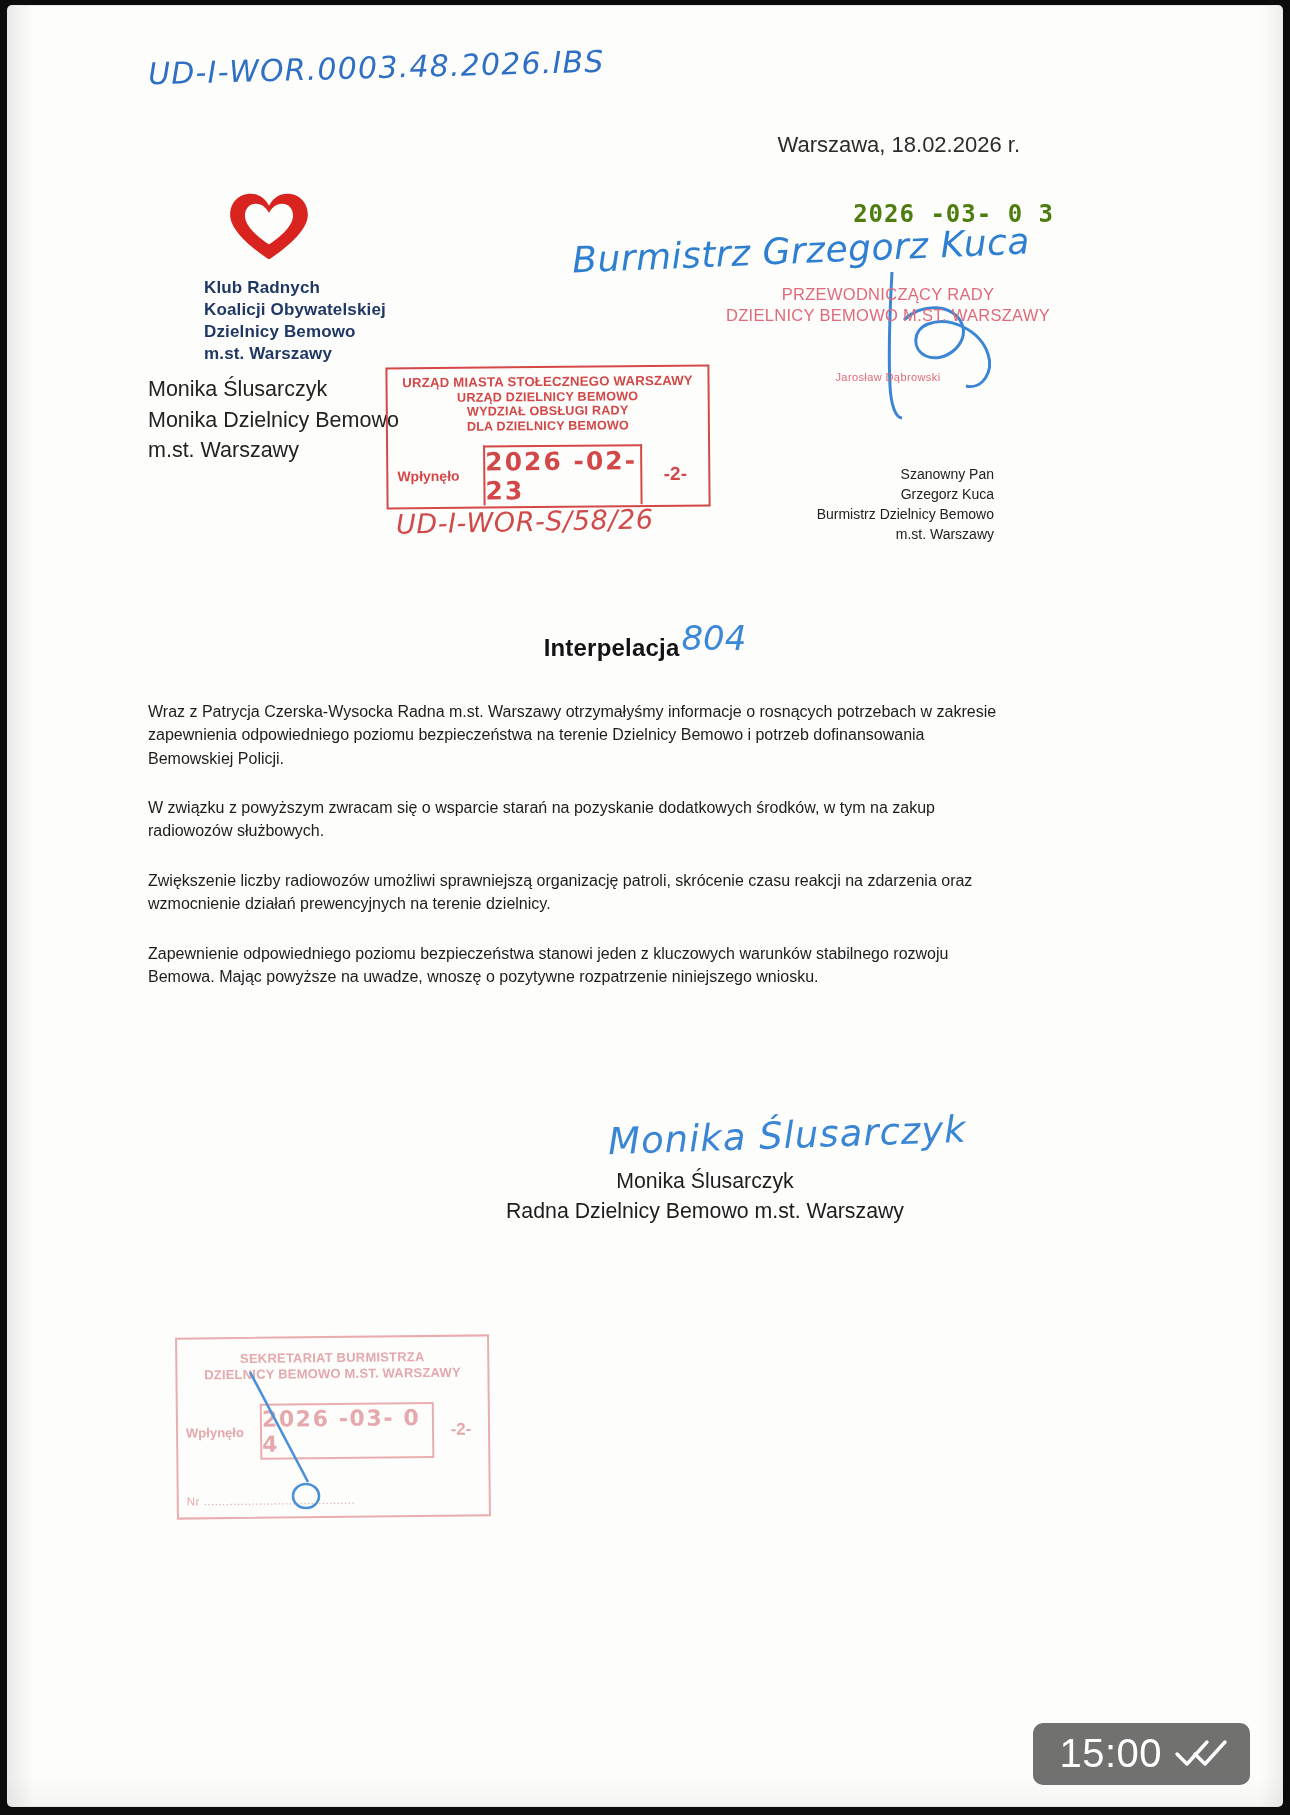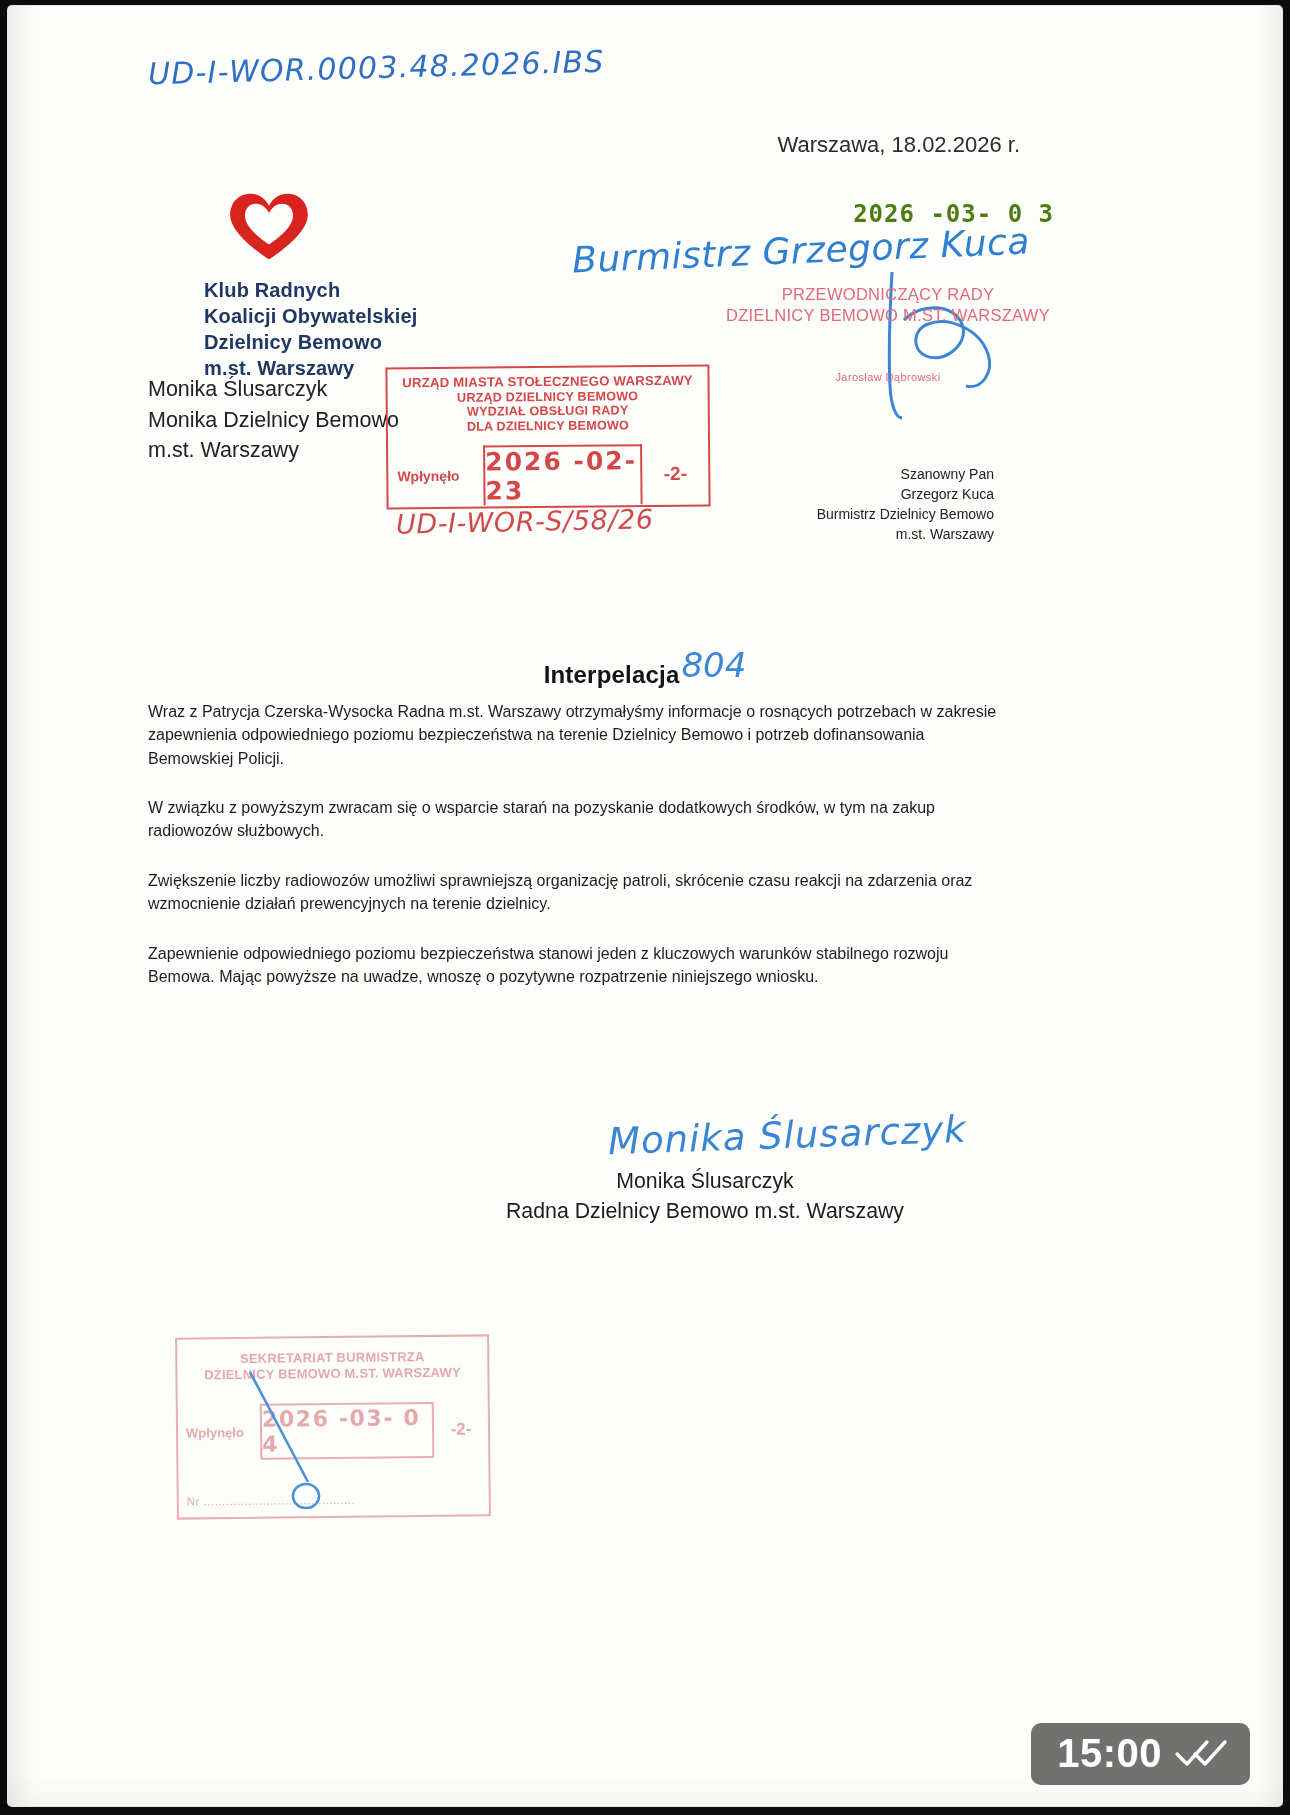--- a/index.html
+++ b/index.html
@@ -64,21 +64,21 @@
     font-size: 22px;
     color: #2b2b2b;
     white-space: nowrap;
   }
 
   
   .logo-block { left: 196px; top: 183px; width: 300px; }
   .heart-wrap { width: 94px; height: 74px; margin-left: 18px; }
   .club-name {
     margin-top: 14px;
-    font-size: 20px;
+    font-size: 17px;
     font-weight: bold;
     line-height: 1.30;
     color: #1f3864;
     letter-spacing: .15px;
   }
 
   
   .sender {
     left: 140px; top: 368px;
     font-size: 21.5px;
@@ -192,21 +192,21 @@
     font-family: "DejaVu Sans Mono", monospace;
     font-weight: bold;
     font-size: 24px;
     color: #4d7c0f;
     letter-spacing: 1px;
     white-space: nowrap;
   }
 
   
   .title-row {
-    left: 0; right: 0; top: 645px;
+    left: 0; right: 0; top: 618px;
     text-align: center;
   }
   .title-row .t {
     font-size: 24px;
     font-weight: bold;
     color: #141414;
     letter-spacing: .2px;
   }
   .title-row .num {
     font-family: "DejaVu Sans", sans-serif;
@@ -315,21 +315,20 @@
   #clock-overlay {
     position: absolute;
     right: 40px;
     bottom: 30px;
     display: flex;
     align-items: center;
     gap: 12px;
     background: rgba(58,58,58,.72);
     padding: 10px 22px 12px 26px;
     border-radius: 10px;
-    font-weight: bold;
   }
   #clock-overlay .time {
     color: #ffffff;
     font-size: 40px;
     letter-spacing: .5px;
     line-height: 1;
   }
   #clock-overlay .ticks { display: block; }
 </style>
 </head>

